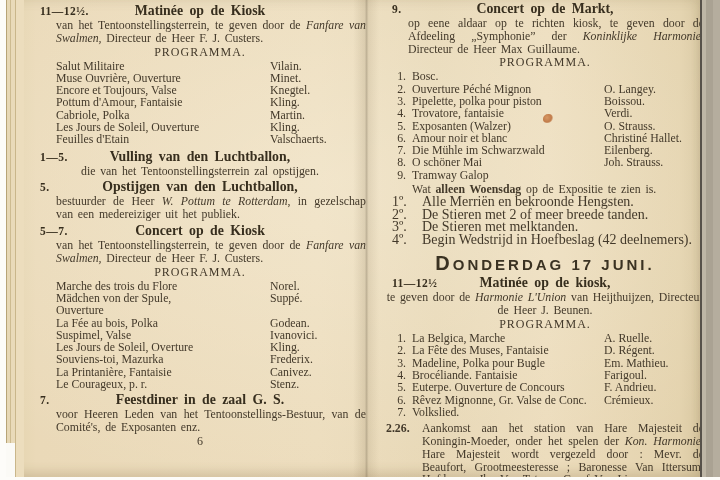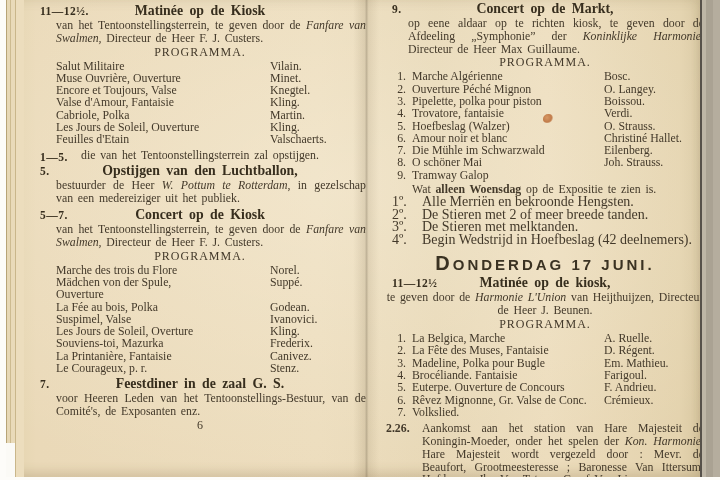--- a/index.html
+++ b/index.html
@@ -77,38 +77,39 @@
         </div>
       <div class="prow prowL">
           <span class="t">Muse Ouvrière, Ouverture</span>
           <span class="c">Minet.</span>
         </div>
       <div class="prow prowL">
           <span class="t">Encore et Toujours, Valse</span>
           <span class="c">Knegtel.</span>
         </div>
       <div class="prow prowL">
-          <span class="t">Valse d'Amour, Fantaisie</span>
+          <span class="t">Pottum d'Amour, Fantaisie</span>
           <span class="c">Kling.</span>
         </div>
       <div class="prow prowL">
           <span class="t">Cabriole, Polka</span>
           <span class="c">Martin.</span>
         </div>
       <div class="prow prowL">
           <span class="t">Les Jours de Soleil, Ouverture</span>
           <span class="c">Kling.</span>
         </div>
       <div class="prow prowL">
           <span class="t">Feuilles d'Etain</span>
           <span class="c">Valschaerts.</span>
         </div>
 
       <div class="sec mt3">
         <span class="time">1—5.</span>
+        <span>Vulling van den Luchtballon,</span>
       </div>
       <p class="para center">die van het Tentoonstellingsterrein zal opstijgen.</p>
 
       <div class="sec mt2">
         <span class="time">5.</span>
         <span>Opstijgen van den Luchtballon,</span>
       </div>
       <p class="para just ind"><span>bestuurder de Heer </span><span class="it">W. Pottum te Rotterdam</span><span>, in gezelschap van een medereiziger uit het publiek.</span></p>
 
       <div class="sec mt2">
@@ -163,41 +164,40 @@
     <div class="col colR">
       <div class="sec">
         <span class="time">9.</span>
         <span>Concert op de Markt,</span>
       </div>
       <p class="para just ind"><span>op eene aldaar op te richten kiosk, te geven door de Afdeeling „Symphonie” der </span><span class="it">Koninklijke Harmonie</span><span>, Directeur de Heer Max Guillaume.</span></p>
 
       <div class="plabel">PROGRAMMA.</div>
       <div class="prow prowR">
           <span class="no">1.</span>
-          <span class="t">Marche Algérienne</span>
           <span class="c">Bosc.</span>
         </div>
       <div class="prow prowR">
           <span class="no">2.</span>
           <span class="t">Ouverture Péché Mignon</span>
           <span class="c">O. Langey.</span>
         </div>
       <div class="prow prowR">
           <span class="no">3.</span>
           <span class="t">Pipelette, polka pour piston</span>
           <span class="c">Boissou.</span>
         </div>
       <div class="prow prowR">
           <span class="no">4.</span>
           <span class="t">Trovatore, fantaisie</span>
           <span class="c">Verdi.</span>
         </div>
       <div class="prow prowR">
           <span class="no">5.</span>
-          <span class="t">Hoefbeslag (Walzer)</span>
+          <span class="t">Exposanten (Walzer)</span>
           <span class="c">O. Strauss.</span>
         </div>
       <div class="prow prowR">
           <span class="no">6.</span>
           <span class="t">Amour noir et blanc</span>
           <span class="c">Christiné Hallet.</span>
         </div>
       <div class="prow prowR">
           <span class="no">7.</span>
           <span class="t">Die Mühle im Schwarzwald</span>

